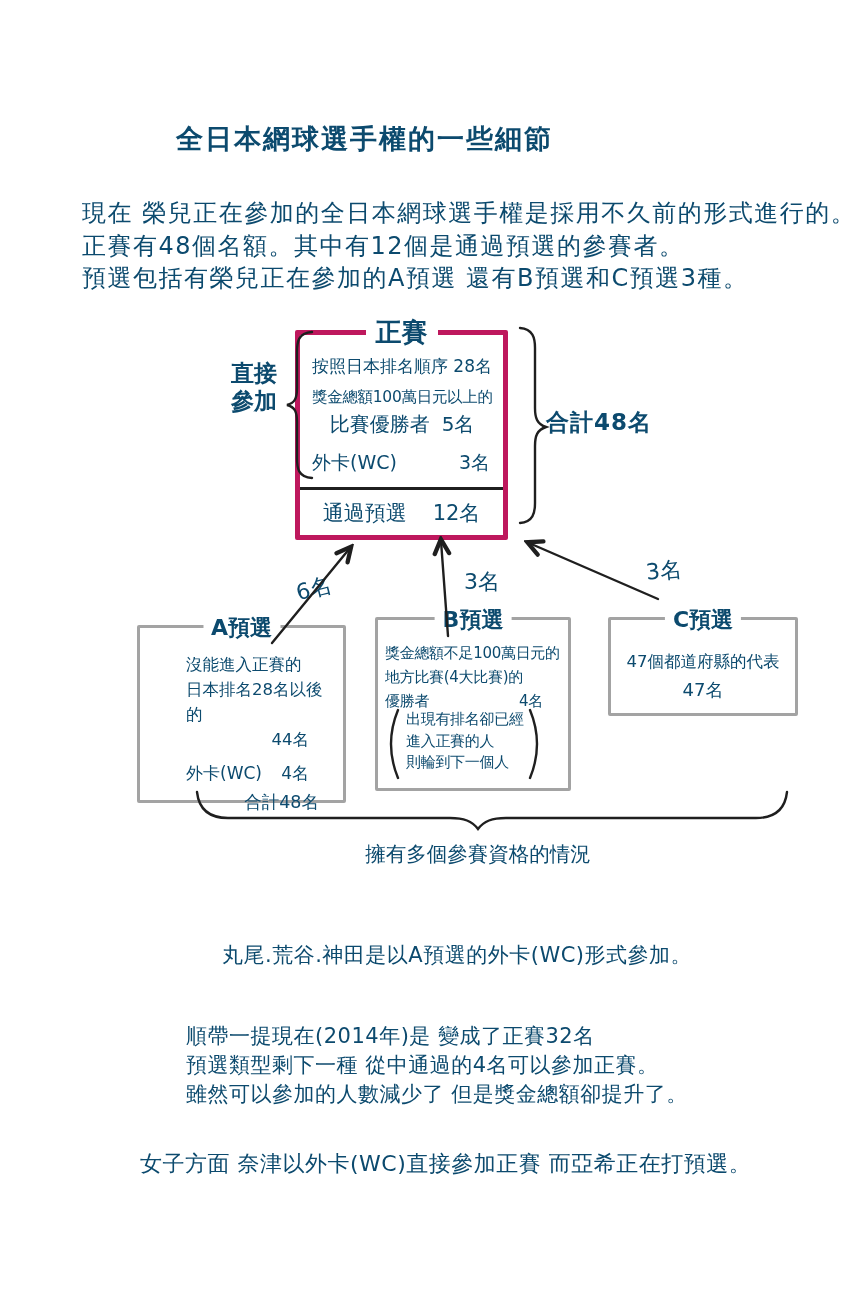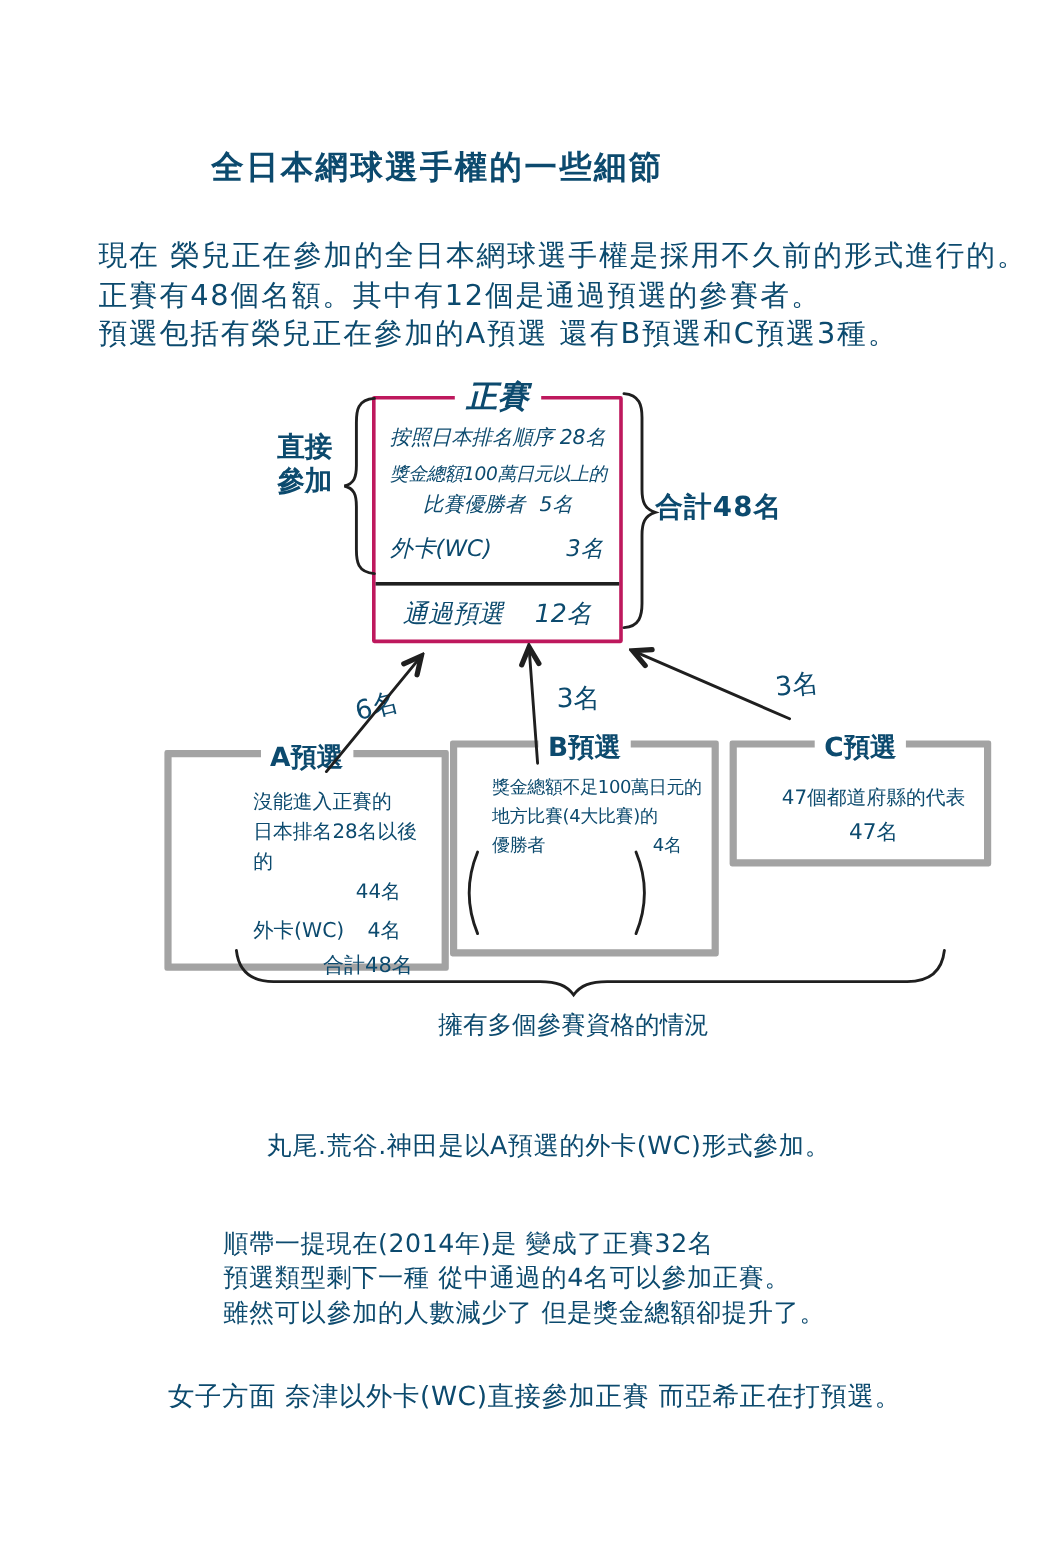--- a/index.html
+++ b/index.html
@@ -9,41 +9,41 @@
   }
   .abs{position:absolute;white-space:nowrap;}
   .page-title{left:176px;top:121px;font-size:27px;font-weight:bold;letter-spacing:2px;}
   .intro{left:82px;top:197px;font-size:24px;line-height:32.5px;letter-spacing:1.5px;}
 
   
   #overlay{position:absolute;left:0;top:0;pointer-events:none;z-index:3;}
   #overlay path, #overlay line{stroke:#1f1f1f;fill:none;stroke-width:2.4;stroke-linecap:round;}
 
   
-  .mainbox{position:absolute;left:310px;top:330px;width:203px;height:200px;
-    border:3px solid #be185d;border-radius:2px;z-index:2;font-style:italic;}
+  .mainbox{position:absolute;left:295px;top:330px;width:203px;height:200px;
+    border:5px solid #be185d;border-radius:2px;z-index:2;}
   .mb-title{position:absolute;left:50%;top:-20px;transform:translateX(-50%);
     background:#fff;padding:0 10px;font-size:26px;font-weight:bold;white-space:nowrap;}
   .mb-body{padding:20px 11px 0 12px;font-size:17px;}
   .mb-row1{display:flex;justify-content:space-between;}
   .mb-prize1{margin-top:9px;font-size:15.5px;white-space:nowrap;letter-spacing:-0.3px;}
-  .mb-prize2{display:flex;justify-content:center;gap:12px;margin-top:3px;font-size:17px;}
+  .mb-prize2{display:flex;justify-content:center;gap:12px;margin-top:3px;font-size:20px;}
   .mb-row3{display:flex;justify-content:space-between;margin-top:12px;font-size:19px;padding-right:2px;}
   .mb-qualify{position:absolute;left:0;right:0;bottom:0;height:45px;border-top:3px solid #1f1f1f;
     display:flex;align-items:center;justify-content:center;gap:26px;font-size:21px;}
 
   .direct-label{left:231px;top:359px;font-size:23px;line-height:28px;font-weight:bold;}
   .total-label{left:546px;top:407px;font-size:23px;font-weight:bold;letter-spacing:1px;}
 
   .arrow-label{font-size:22px;z-index:2;}
   .lbl-a{left:296px;top:574px;transform:rotate(-14deg);}
   .lbl-b{left:464px;top:567px;}
   .lbl-c{left:646px;top:556px;transform:rotate(-6deg);}
 
-  .box{position:absolute;border:6px solid #a3a3a3;border-radius:2px;z-index:2;padding-left:22px;}
+  .box{position:absolute;border:3px solid #a3a3a3;border-radius:2px;z-index:2;}
   .box-title{position:absolute;left:50%;top:-15px;transform:translateX(-50%);
     background:#fff;padding:0 8px;font-size:22px;font-weight:bold;white-space:nowrap;}
 
   .box-a{left:137px;top:625px;width:203px;height:172px;}
   .a-body{padding:24px 10px 0 11px;font-size:16.5px;line-height:25px;margin-left:35px;}
   .a-count{text-align:right;padding-right:24px;}
   .a-wc{display:flex;justify-content:space-between;margin-top:9px;padding-right:24px;font-size:17px;}
   .a-total{text-align:right;padding-right:14px;margin-top:4px;font-size:17.5px;}
 
   .box-b{left:375px;top:617px;width:190px;height:168px;}
@@ -139,20 +139,25 @@
   <div class="box box-b">
     <div class="box-title">B預選</div>
     <div class="b-body">
       <div>獎金總額不足100萬日元的</div>
       <div>地方比賽(4大比賽)的</div>
       <div class="b-winner">
         <span>優勝者</span>
         <span>4名</span>
       </div>
     </div>
+    <div class="b-note">
+      <div>出現有排名卻已經</div>
+      <div>進入正賽的人</div>
+      <div>則輪到下一個人</div>
+    </div>
   </div>
 
   <div class="box box-c">
     <div class="box-title">C預選</div>
     <div class="c-body">
       <div>47個都道府縣的代表</div>
       <div class="c-count">47名</div>
     </div>
   </div>
 

